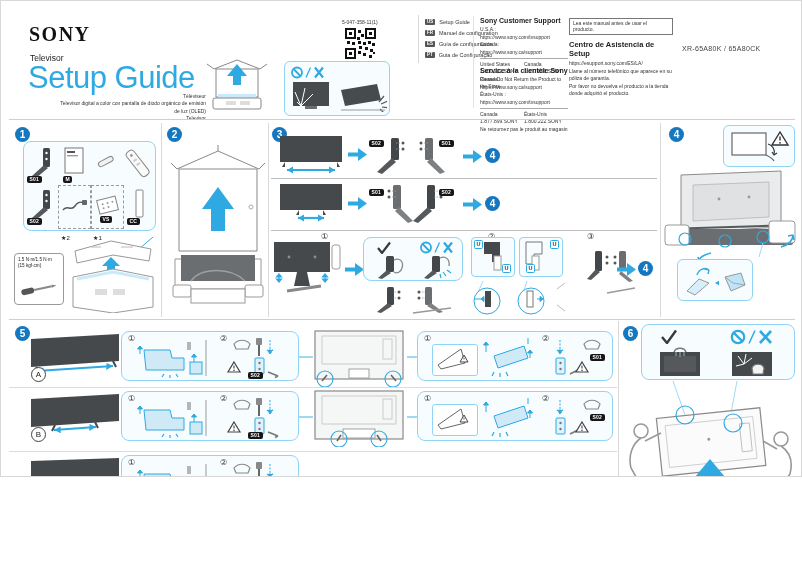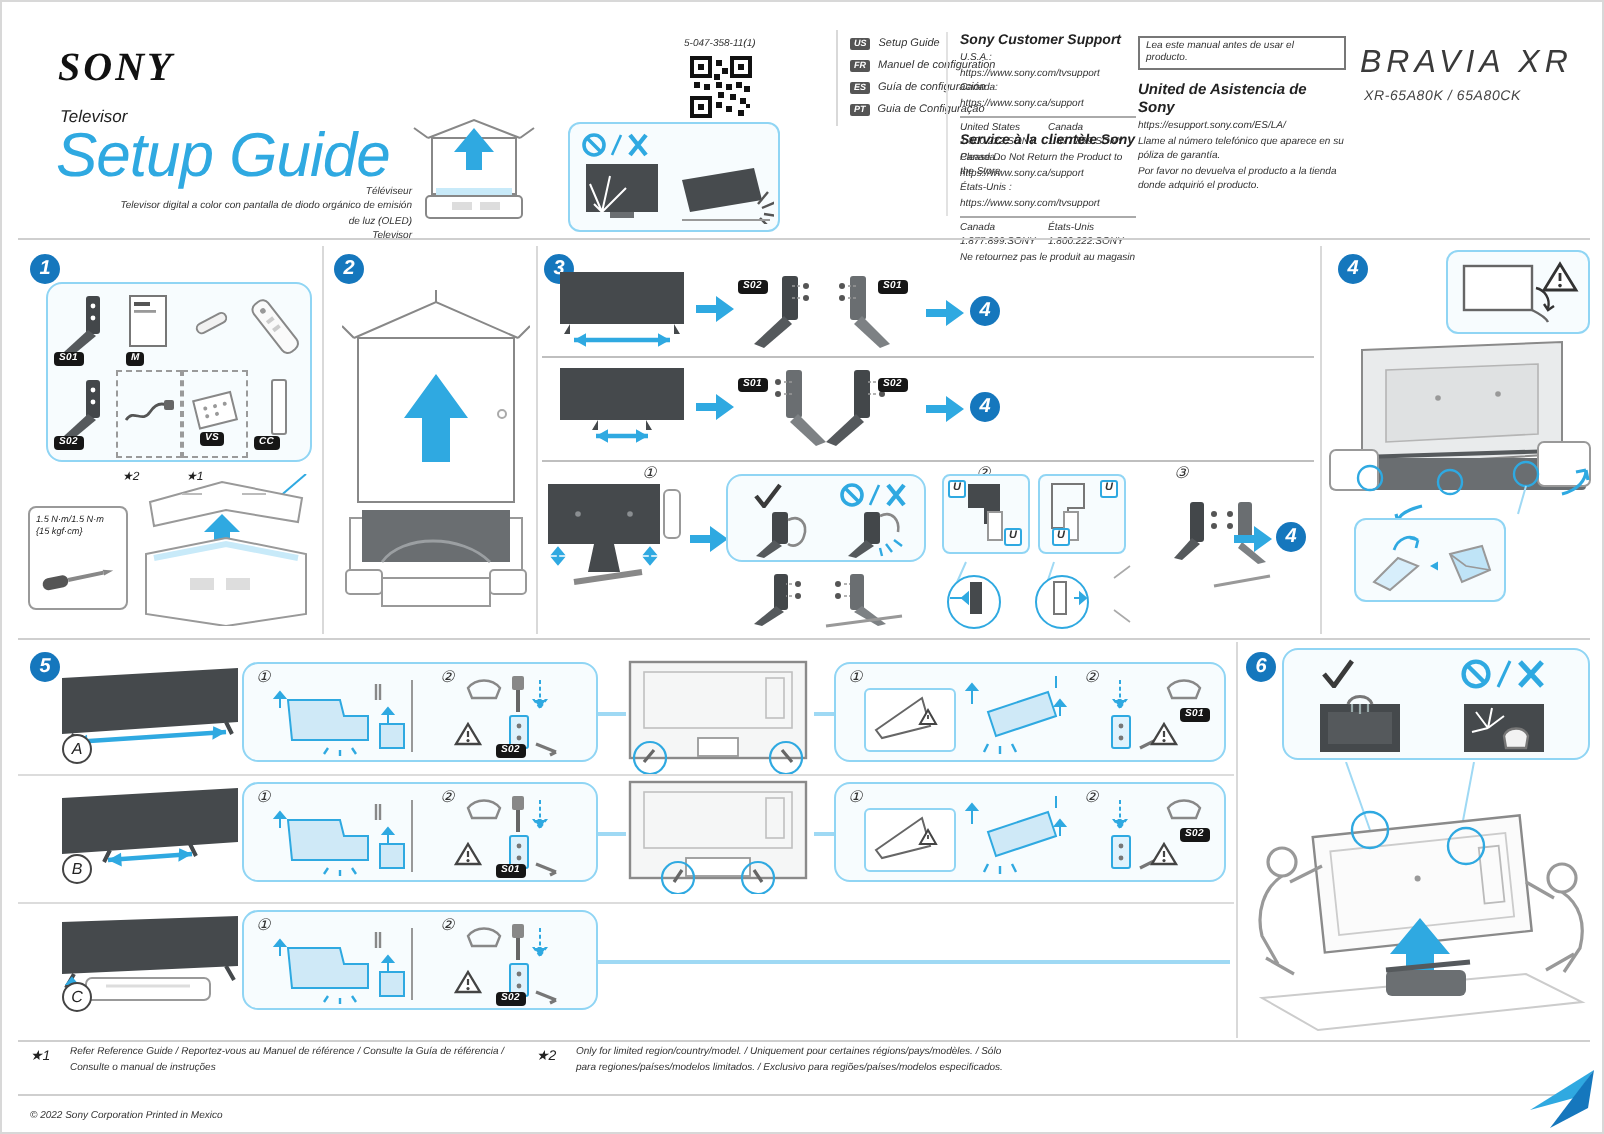--- a/index.html
+++ b/index.html
@@ -1,16 +1,16 @@
 <!DOCTYPE html>
 <html><head>
 <meta charset="utf-8">
 <style>
   html,body{margin:0;padding:0;background:#ffffff;}
-  .page{position:relative;width:802px;height:567px;background:#fff;font-family:"Liberation Sans",sans-serif;color:#222;overflow:hidden;border:1px solid #d8d8d8;box-sizing:border-box;font-style:italic;}
+  .page{position:relative;width:802px;height:477px;background:#fff;font-family:"Liberation Sans",sans-serif;color:#222;overflow:hidden;border:1px solid #d8d8d8;box-sizing:border-box;}
   .abs{position:absolute;}
   .pre{white-space:pre-line;}
   .hline{position:absolute;background:#cfcfcf;height:1px;}
   .vline{position:absolute;background:#d9d9d9;width:1px;}
   .stepc{position:absolute;background:#1577bd;color:#fff;border-radius:50%;width:15px;height:15px;display:flex;align-items:center;justify-content:center;font-size:10px;font-weight:bold;}
   .letterc{position:absolute;width:13px;height:13px;border:1.3px solid #444;border-radius:50%;background:#fff;display:flex;align-items:center;justify-content:center;font-size:8px;color:#222;}
   .panel{position:absolute;border:1.6px solid #90d5f4;border-radius:8px;background:#f7fcfe;box-sizing:border-box;}
   .badge{position:absolute;background:#161616;color:#fff;font-size:5px;font-weight:bold;line-height:7px;padding:0 2.5px;border-radius:2px;letter-spacing:0.2px;}
   .ubadge{position:absolute;border:1px solid #2fa9e1;background:#fff;color:#333;font-size:5.5px;font-weight:bold;line-height:6.5px;padding:0 1.5px;border-radius:1.5px;}
   .substep{position:absolute;font-size:8px;color:#333;}
@@ -149,27 +149,26 @@
     <div class="sup-line">https://www.sony.com/tvsupport</div>
     <div class="phones">
       <div><span>Canada</span><br><span>1.877.899.SONY</span></div>
       <div><span>États-Unis</span><br><span>1.800.222.SONY</span></div>
     </div>
     <div class="sup-line">Ne retournez pas le produit au magasin</div>
   </div>
 
   <div class="abs" style="left:568px;top:16px;width:104px;">
     <div class="notice-box">Lea este manual antes de usar el producto.</div>
-    <div class="sup-title" style="margin-top:5px;font-size:7.5px;">United de Asistencia de Sony</div>
+    <div class="sup-title" style="margin-top:5px;font-size:7.5px;">Centro de Asistencia de Setup</div>
     <div class="sup-line">https://esupport.sony.com/ES/LA/</div>
     <div class="sup-line">Llame al número telefónico que aparece en su póliza de garantía.</div>
     <div class="sup-line">Por favor no devuelva el producto a la tienda donde adquirió el producto.</div>
   </div>
 
-  <div class="abs brand" style="left:679px;top:22px;">BRAVIA XR</div>
   <div class="abs model" style="left:681px;top:44px;">XR-65A80K / 65A80CK</div>
 
   <div class="hline" style="left:8px;top:118px;width:786px;"></div>
 
   <div class="stepc" style="left:14px;top:126px;">1</div>
 
   <div class="panel" style="left:22px;top:140px;width:133px;height:90px;">
 
     <svg class="abs" style="left:4px;top:4px;" width="28" height="34" viewBox="0 0 28 34">
       <rect x="15" y="2" width="7" height="19" rx="1.5" fill="#43474a"></rect>

